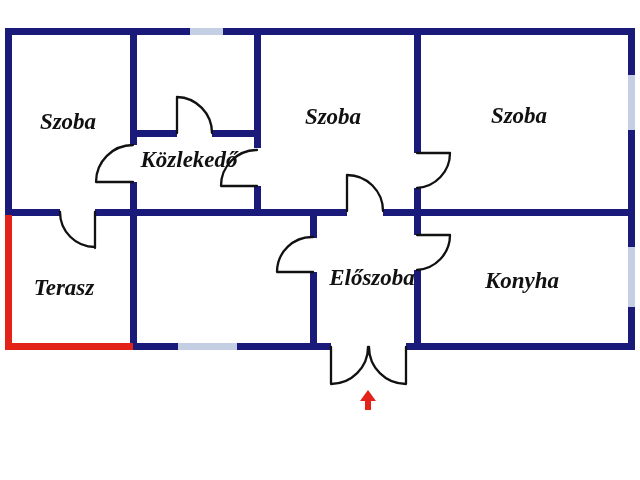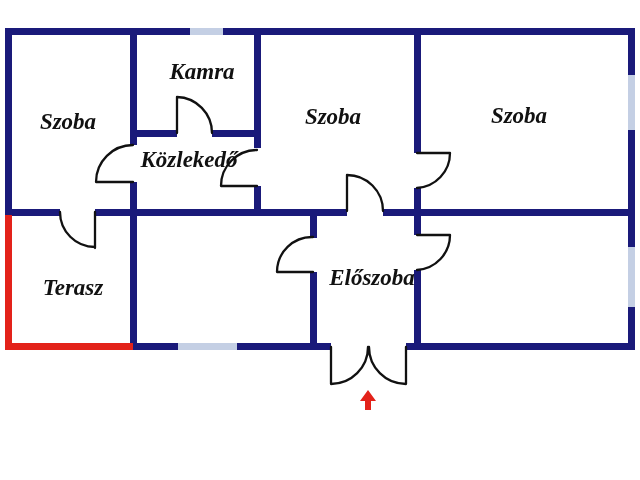--- a/index.html
+++ b/index.html
@@ -84,21 +84,21 @@
 
       <path d="M331,347 L331,384 M368,347 A37,37 0 0 1 331,384 M406,347 L406,384 M369,347 A37,37 0 0 0 406,384"></path>
     </g>
 
     <g fill="#e3221a">
       <path d="M368,390 L376,401 L371,401 L371,410 L365,410 L365,401 L360,401 Z"></path>
     </g>
   </svg>
 
   <div class="room-label" style="left:68px;top:122px">Szoba</div>
-  <div class="room-label" style="left:202px;top:72px">Kamra</div>
   <div class="room-label" style="left:189px;top:160px">Közlekedő</div>
   <div class="room-label" style="left:333px;top:117px">Szoba</div>
   <div class="room-label" style="left:519px;top:116px">Szoba</div>
-  <div class="room-label" style="left:73px;top:288px">Terasz</div>
+  <div class="room-label" style="left:64px;top:288px">Terasz</div>
   <div class="room-label" style="left:372px;top:278px">Előszoba</div>
+  <div class="room-label" style="left:522px;top:281px">Konyha</div>
 
 
 </div>
 
 </body></html>

